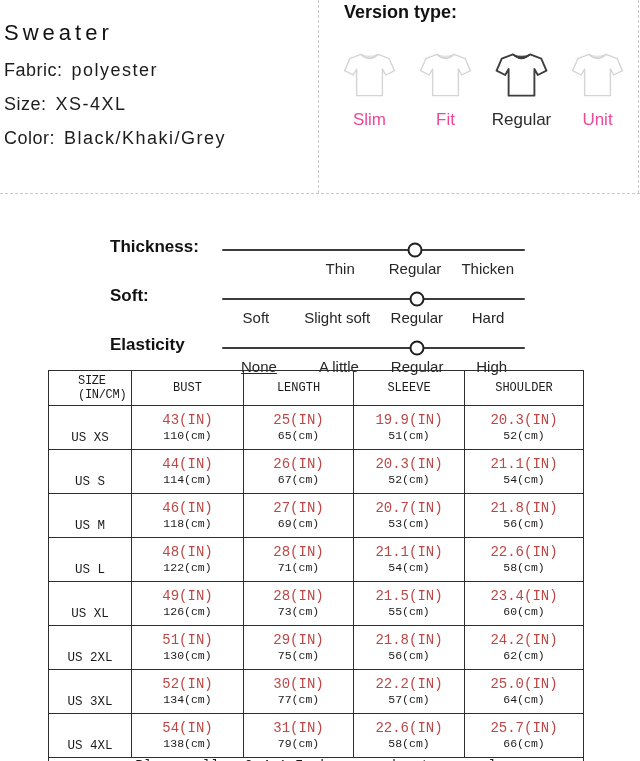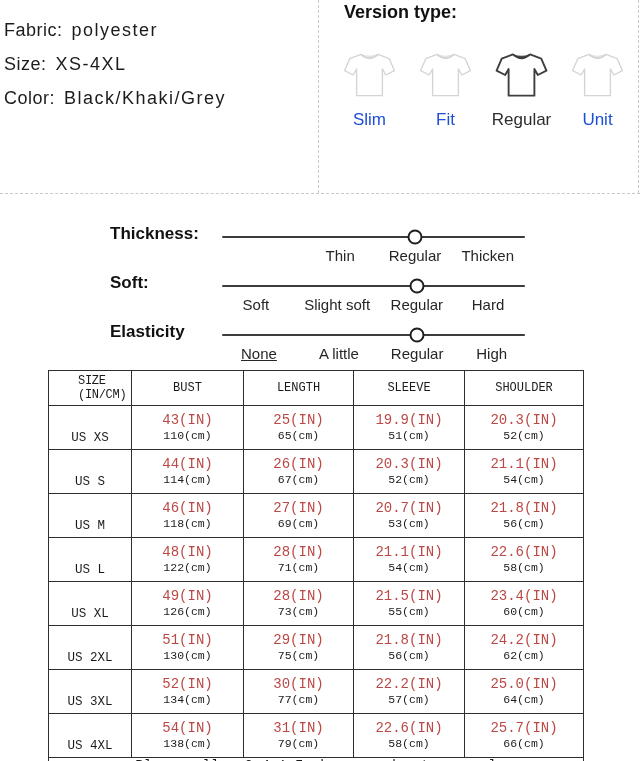--- a/index.html
+++ b/index.html
@@ -24,25 +24,25 @@
   .version-panel { position:absolute; left:318px; top:0; width:322px; height:193px; }
   .version-title { margin:2px 0 0 26px; font-size:18px; font-weight:700; color:#111; }
   .version-options { display:flex; gap:21px; margin:22px 0 0 24px; }
   .version-option { width:55px; display:flex; flex-direction:column; align-items:center; cursor:pointer; }
   .version-option svg { width:55px; height:60px; color:#d4d4d4; display:block; }
   .version-option .outline { fill:#ffffff; stroke:currentColor; stroke-width:1.6; stroke-linejoin:round; }
   .version-option .collar { fill:none; stroke:currentColor; stroke-width:1.2; stroke-linejoin:round; }
   .version-option.selected svg { color:#3e3e3e; }
   .version-option.selected .outline { stroke-width:2.2; }
   .version-option.selected .collar { fill:currentColor; }
-  .version-label { margin-top:5px; font-size:17px; color:#1d4ed8; }
+  .version-label { margin-top:5px; font-size:17px; color:#ec4899; }
   .version-option.selected .version-label { color:#2d2d2d; }
 
   
-  .sliders-section { position:absolute; top:223px; left:0; width:640px; }
+  .sliders-section { position:absolute; top:236px; left:0; width:640px; }
   .slider-row { position:relative; height:49px; }
   .slider-name { position:absolute; left:110px; top:1px; font-size:17px; font-weight:700; color:#111; }
   .slider-track { position:absolute; left:222px; top:13px; width:303px; height:2px; background:#3c3c3c; border-radius:1px; }
   .slider-knob { position:absolute; top:1px; transform:translate(-50%,-50%); width:11px; height:11px;
                  background:#fff; border:2.5px solid #1f1f1f; border-radius:50%; cursor:pointer; }
   .slider-ticks { position:absolute; left:222px; top:24px; width:303px; height:20px; }
   .slider-tick { position:absolute; top:0; transform:translateX(-50%); font-size:15px; white-space:nowrap; color:#262626; }
 
   
   .size-table { position:absolute; top:370px; left:48px; width:535px; border-collapse:collapse; table-layout:fixed;
@@ -56,20 +56,21 @@
   .cell-cm { font-size:11.5px; color:#1a1a1a; line-height:14px; }
   .footer-cell { height:24px; font-size:14px; text-align:center; vertical-align:middle; }
 </style>
 </head>
 <body>
 
 <div class="page">
 
   <div class="top-section">
     <div class="product-info">
+      <div class="product-title">Sweater</div>
       <div class="attr-row">
         <span class="attr-label">Fabric:</span><span class="attr-value">polyester</span>
       </div>
       <div class="attr-row">
         <span class="attr-label">Size:</span><span class="attr-value">XS-4XL</span>
       </div>
       <div class="attr-row">
         <span class="attr-label">Color:</span><span class="attr-value">Black/Khaki/Grey</span>
       </div>
     </div>

